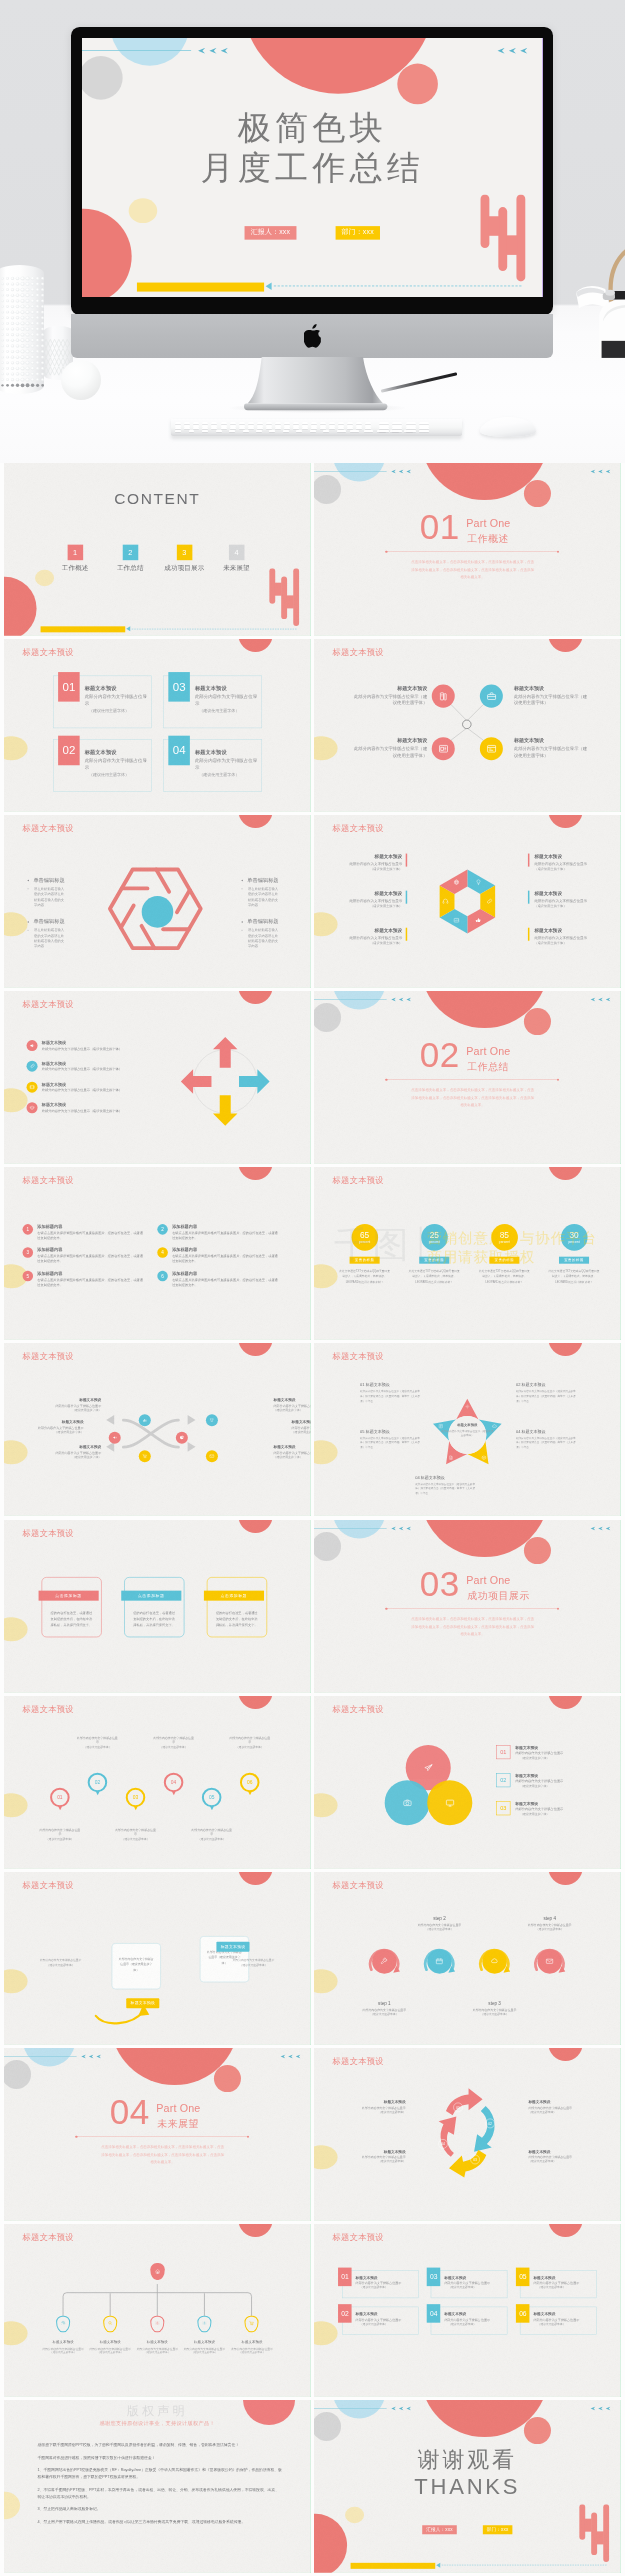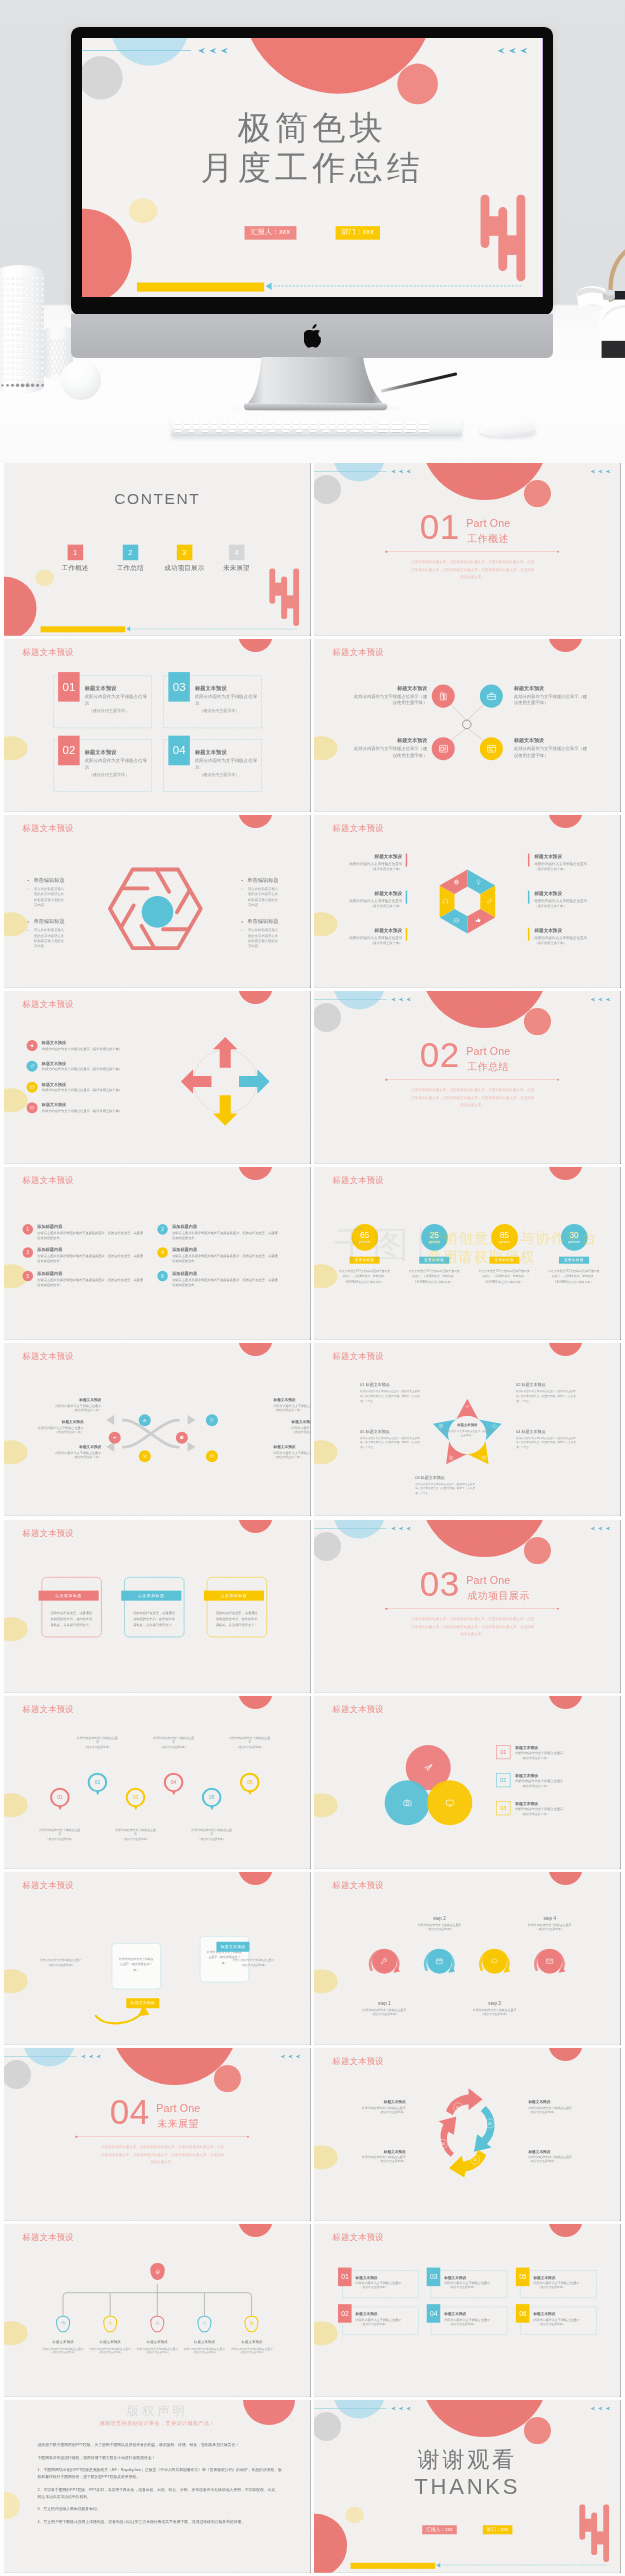--- a/index.html
+++ b/index.html
@@ -38,21 +38,21 @@
         box-shadow:0 1.8px 3.1px rgba(170,172,176,.30);}
   .keyboard{position:absolute;left:171px;top:419px;width:291px;height:17px;border-radius:1.2px 1.2px 1.8px 1.8px;
         background:linear-gradient(180deg,#fdfdfe 0%,#f6f7f7 48%,#e8e9ea 78%,#d7d8da 100%);
         box-shadow:0 2.4px 3.7px rgba(170,172,176,.30);}
   .pencil{position:absolute;left:380px;top:381px;width:78px;height:3.1px;transform:rotate(-13deg);
         background:linear-gradient(90deg,#d6d7d9 0%,#85868a 22%,#2d2d2f 60%,#1b1b1d 100%);border-radius:1.2px;}
 
   
   .grid{position:relative;width:626px;padding:0 4.3px 0 4.3px;box-sizing:border-box;
         display:flex;flex-wrap:wrap;column-gap:3.1px;row-gap:3.1px;background:#fdfdfd;}
-  .slide{position:relative;width:307px;height:173px;overflow:hidden;background:#000000;}
+  .slide{position:relative;width:307px;height:173px;overflow:hidden;background:#86efac;}
   .sl{position:absolute;left:0;top:0;width:612px;height:345px;transform:scale(0.50100);transform-origin:0 0;
       background:#f3f2f0;overflow:hidden;}
   .paper{position:absolute;inset:0;background:#f3f2f0;}
   .grain{position:absolute;left:0;top:0;pointer-events:none;z-index:40;opacity:.34;mix-blend-mode:multiply;}
   .sl-title{position:absolute;left:37px;top:16px;font-size:16.5px;color:#ef8b86;letter-spacing:0.6px;white-space:nowrap;
     -webkit-text-stroke:0.6px #f3f2f0;paint-order:stroke fill;}
   .abs{position:absolute;}
 
   
   .d-halftop{position:absolute;left:468px;top:-42px;width:68px;height:68px;border-radius:50%;background:#ec7b76;}

